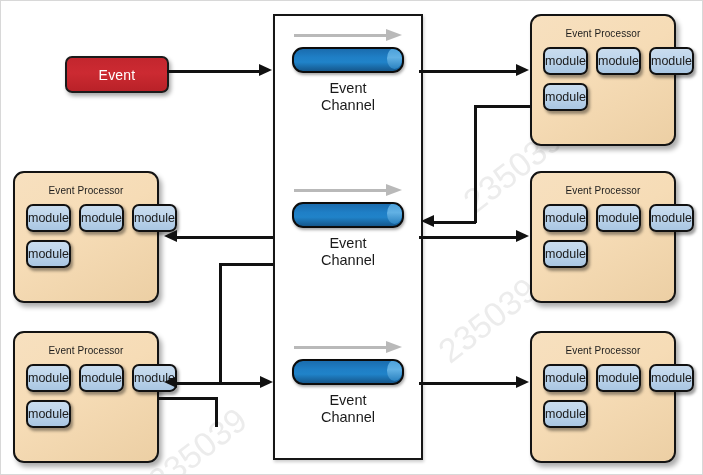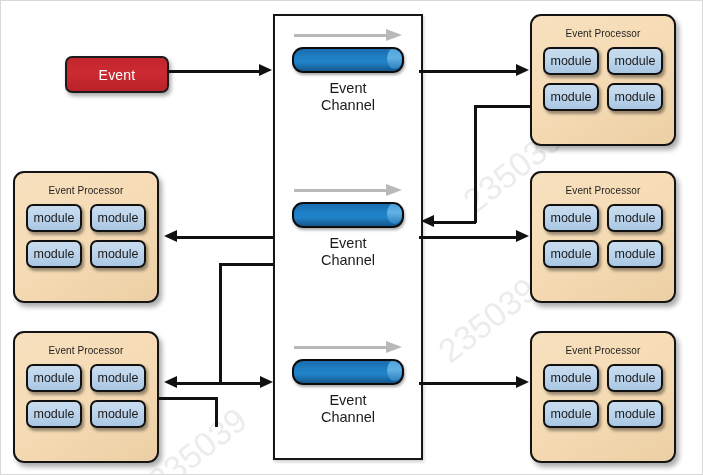--- a/index.html
+++ b/index.html
@@ -91,21 +91,21 @@
   }
   .proc-title{
     text-align:center;
     font-size:10px;
     color:#1c1c1c;
     margin-top:12px;
     letter-spacing:.1px;
   }
   .modules{
     display:grid;
-    grid-template-columns:1fr 1fr;
+    grid-template-columns:1fr 1fr 1fr;
     gap:8px 8px;
     padding:8px 11px 0 11px;
   }
   .module{
     height:28px;
     border:2px solid #111111;
     border-radius:7px;
     background:linear-gradient(180deg,#c9dcee 0%,#bfd6ec 40%,#a9c6e2 100%);
     box-shadow:2px 2.5px 3px rgba(0,0,0,0.38);
     display:flex;align-items:center;justify-content:center;

